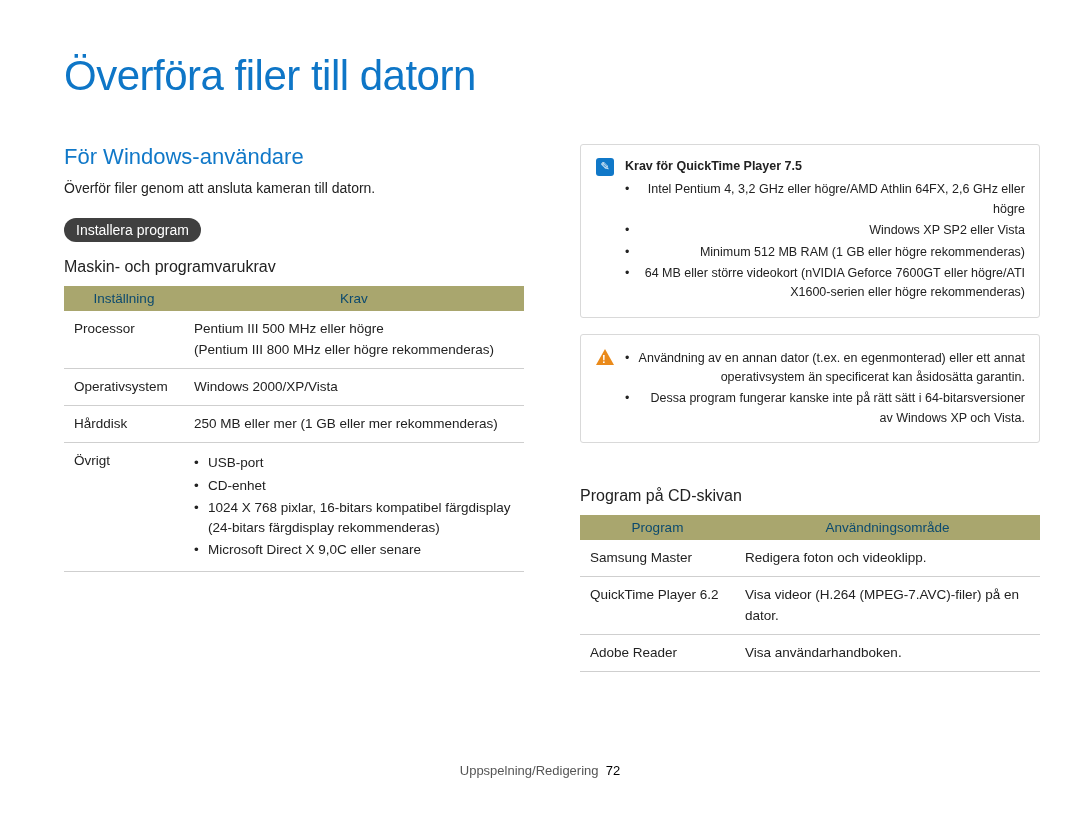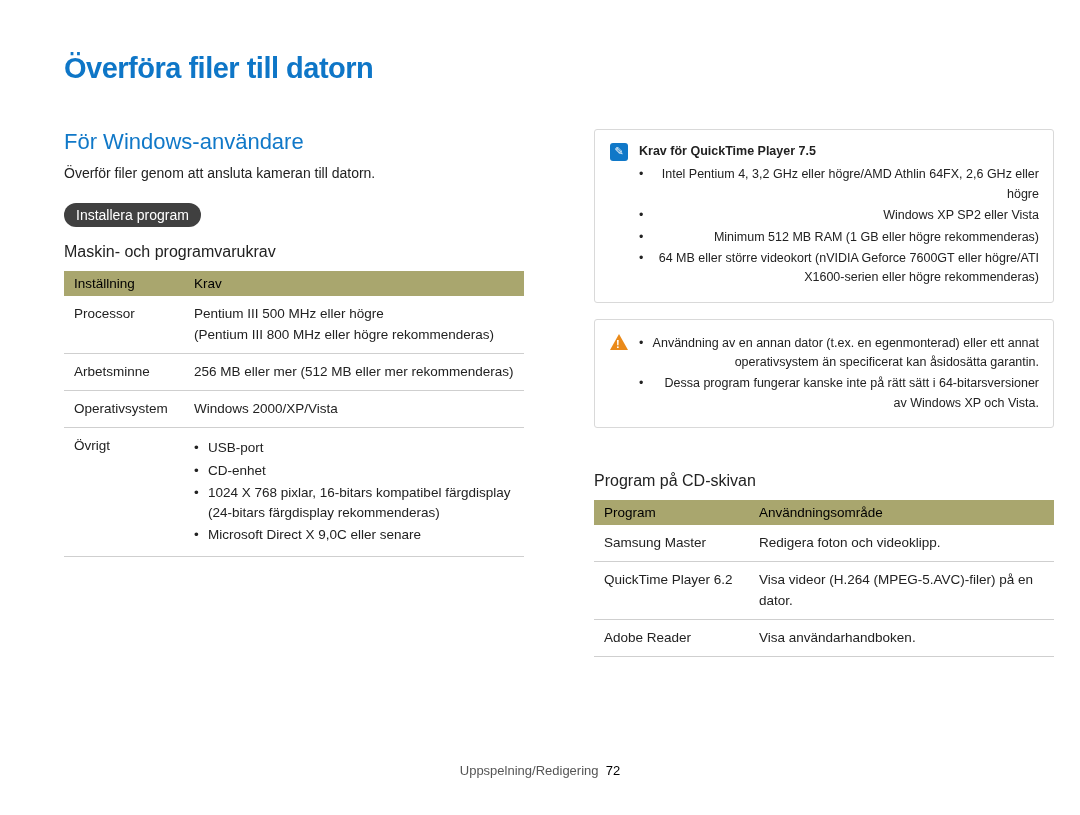--- a/index.html
+++ b/index.html
@@ -1,26 +1,26 @@
 <!DOCTYPE html>
 <html><head>
 <meta charset="utf-8">
 <style>
   * { box-sizing: border-box; margin: 0; padding: 0; }
   html, body { width: 1080px; height: 815px; background: #fff; font-family: Arial, Helvetica, sans-serif; color: #222; }
   .page { width: 1080px; height: 815px; position: relative; padding: 52px 64px 0 64px; }
-  .title-main { font-size: 29px; font-weight: 700; color: #0e76c7; letter-spacing: -0.5px; margin-bottom: 44px; }
-  .columns { display: flex; gap: 70px; }
+  .title-main { font-size: 42px; font-weight: 400; color: #0e76c7; letter-spacing: -0.5px; margin-bottom: 44px; }
+  .columns { display: flex; gap: 56px; }
   .col { flex: 0 0 460px; }
   .sub-title { font-size: 22px; color: #1078c8; font-weight: 400; margin-bottom: 8px; }
   .intro { font-size: 14px; margin-bottom: 20px; line-height: 1.45; }
   .pill { display: inline-block; background: #404040; color: #fff; font-size: 14px; padding: 4px 12px; border-radius: 12px; margin-bottom: 16px; }
   .section-label { font-size: 16px; margin-bottom: 10px; }
   table { width: 100%; border-collapse: collapse; font-size: 13.5px; }
-  thead th { background: #a9a66e; color: #000000; font-weight: 400; text-align: left; padding: 5px 10px; }
+  thead th { background: #a9a66e; color: #0c4a6e; font-weight: 400; text-align: center; padding: 5px 10px; }
   tbody td { padding: 8px 10px; border-bottom: 1px solid #cfcfcf; vertical-align: top; line-height: 1.5; }
   tbody td:first-child { width: 120px; }
   ul.plain { list-style: none; padding-left: 0; }
   ul.plain li { position: relative; padding-left: 14px; margin: 2px 0; line-height: 1.5; }
   ul.plain li::before { content: "•"; position: absolute; left: 0; top: 0; }
   .info-box { border: 1px solid #d9d9d9; border-radius: 3px; padding: 12px 14px 12px 14px; margin-bottom: 16px; font-size: 12.5px; line-height: 1.55; }
   .info-box .row { display: flex; gap: 10px; }
   .info-box .icon { flex: 0 0 20px; height: 20px; display: flex; align-items: center; justify-content: center; }
   .info-box .content { flex: 1; }
   .info-box .heading { font-weight: bold; margin-bottom: 4px; font-size: 12.5px; }
@@ -58,26 +58,26 @@
             <th>Krav</th>
           </tr>
         </thead>
         <tbody>
           <tr>
             <td>Processor</td>
             <td style="white-space: pre-line;">Pentium III 500 MHz eller högre
 (Pentium III 800 MHz eller högre rekommenderas)</td>
           </tr>
           <tr>
-            <td>Arbetsminne</td>
-            <td>256 MB eller mer (512 MB eller mer rekommenderas)</td>
+            <td>Operativsystem</td>
+            <td>Windows 2000/XP/Vista</td>
           </tr>
           <tr>
-            <td>Operativsystem</td>
-            <td>Windows 2000/XP/Vista</td>
+            <td>Hårddisk</td>
+            <td>250 MB eller mer (1 GB eller mer rekommenderas)</td>
           </tr>
           <tr>
             <td>Övrigt</td>
             <td>
               <ul class="plain">
                 <li>USB-port</li>
                 <li>CD-enhet</li>
                 <li>1024 X 768 pixlar, 16-bitars kompatibel färgdisplay (24-bitars färgdisplay rekommenderas)</li>
                 <li>Microsoft Direct X 9,0C eller senare</li>
               </ul>
@@ -131,21 +131,21 @@
             <th>Användningsområde</th>
           </tr>
         </thead>
         <tbody>
           <tr>
             <td>Samsung Master</td>
             <td>Redigera foton och videoklipp.</td>
           </tr>
           <tr>
             <td>QuickTime Player 6.2</td>
-            <td>Visa videor (H.264 (MPEG-5.AVC)-filer) på en dator.</td>
+            <td>Visa videor (H.264 (MPEG-7.AVC)-filer) på en dator.</td>
           </tr>
           <tr>
             <td>Adobe Reader</td>
             <td>Visa användarhandboken.</td>
           </tr>
         </tbody>
       </table>
 
     </div>
   </div>

